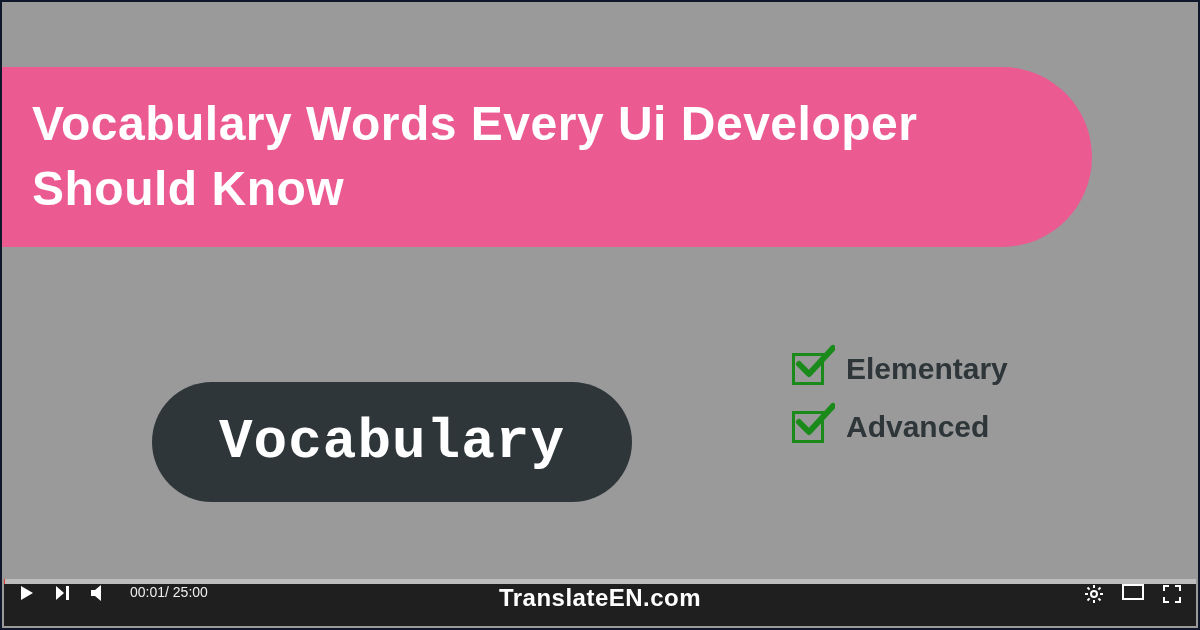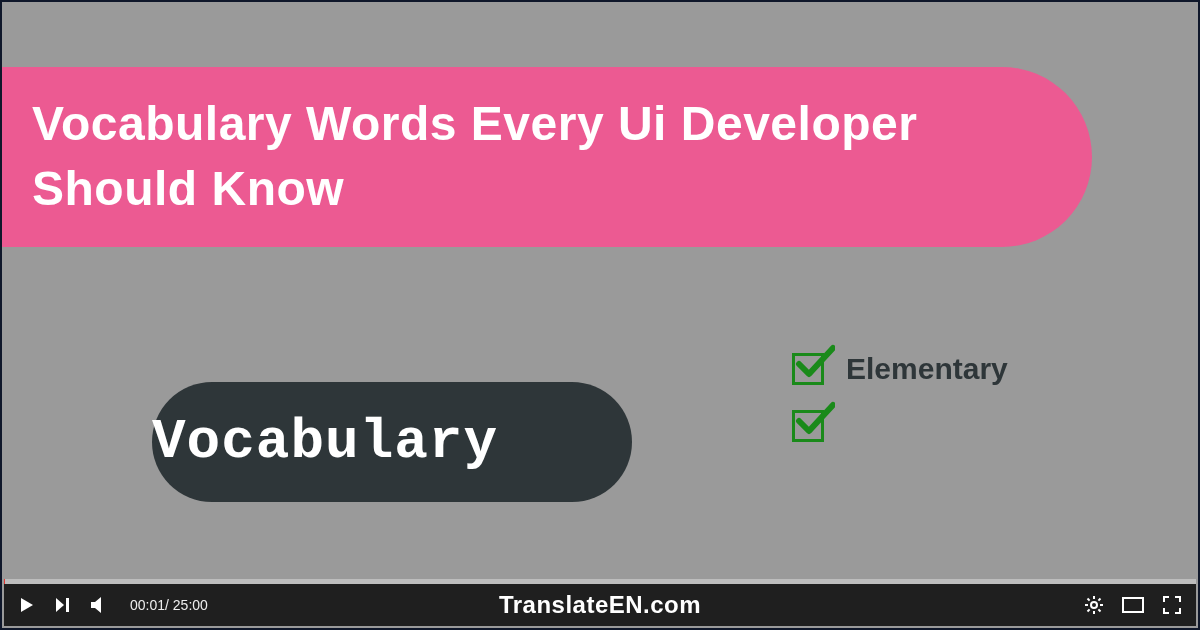--- a/index.html
+++ b/index.html
@@ -31,21 +31,21 @@
 .vocab-pill {
   position: absolute;
   left: 150px;
   top: 380px;
   width: 480px;
   height: 120px;
   background: #2e3639;
   border-radius: 60px;
   display: flex;
   align-items: center;
-  justify-content: flex-start;
+  justify-content: center;
 }
 .vocab-pill span {
   color: #fff;
   font-size: 56px;
   font-weight: bold;
   font-family: 'Courier New', monospace;
   letter-spacing: 1px;
 }
 .levels {
   position: absolute;
@@ -99,21 +99,21 @@
   background: #e53935;
 }
 .controls {
   position: absolute;
   left: 2px;
   right: 2px;
   bottom: 2px;
   height: 42px;
   background: #1f1f1f;
   display: flex;
-  align-items: center;
+  align-items: flex-start;
   padding: 0 14px;
   color: #fff;
   gap: 18px;
 }
 .ctrl-icon { display: flex; align-items: center; justify-content: center; cursor: pointer; }
 .ctrl-icon svg { display: block; }
 .time-text { font-size: 14px; color: #eee; margin-left: 2px; }
 .watermark {
   position: absolute;
   left: 50%;
@@ -150,20 +150,21 @@
       <span class="level-label">Elementary</span>
     </div>
     <div class="level-row">
       <div class="checkbox">
         <span class="checkmark">
           <svg viewBox="0 0 40 40">
               <path d="M4 22 L14 32 L38 6" stroke="#1a8a1a" stroke-width="6" fill="none" stroke-linecap="round" stroke-linejoin="round"></path>
             </svg>
         </span>
       </div>
+      <span class="level-label">Advanced</span>
     </div>
   </div>
 
   <div class="progress-bar">
     <div class="progress-fill"></div>
   </div>
 
   <div class="controls">
     <span class="ctrl-icon">
       <svg width="18" height="18" viewBox="0 0 18 18">

